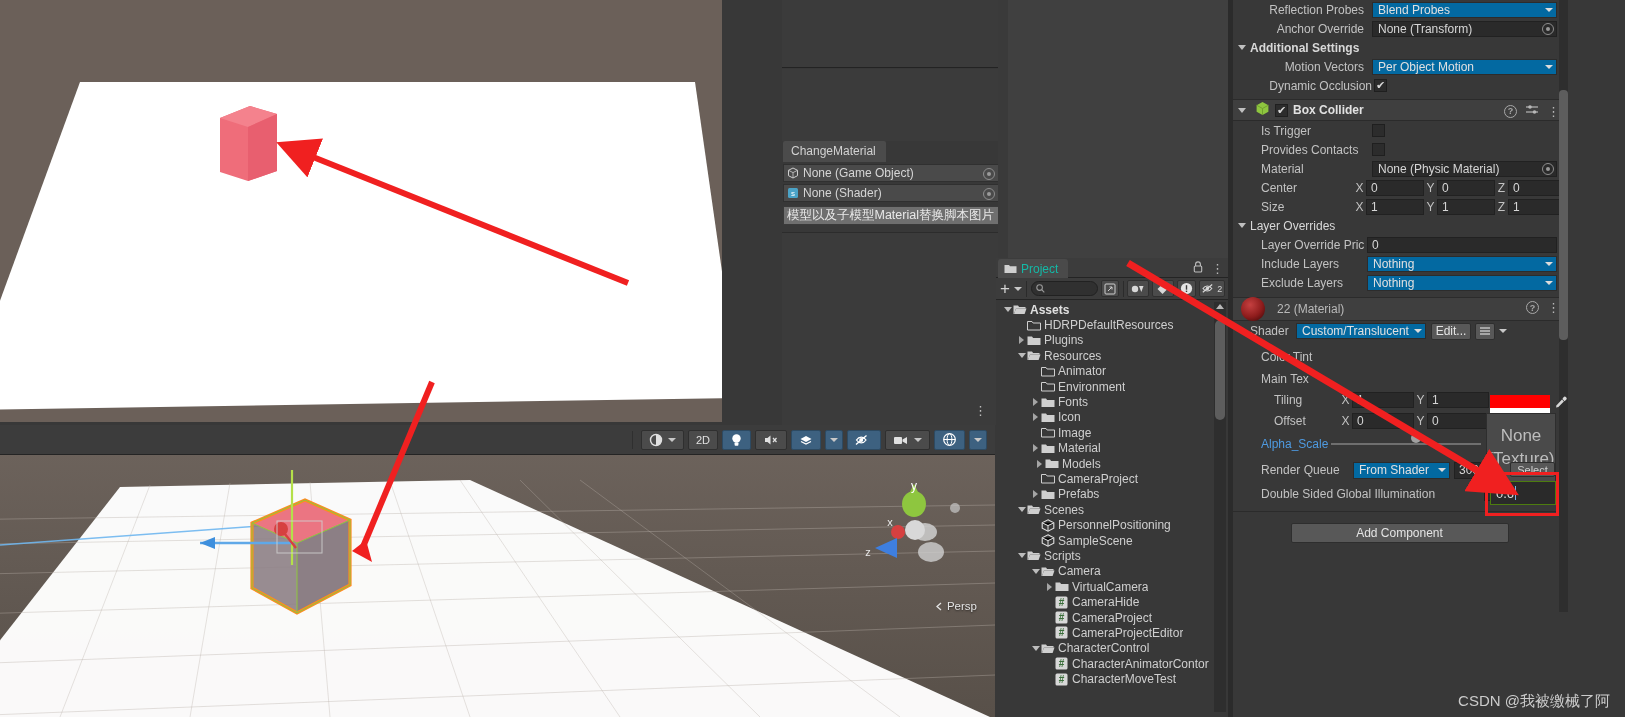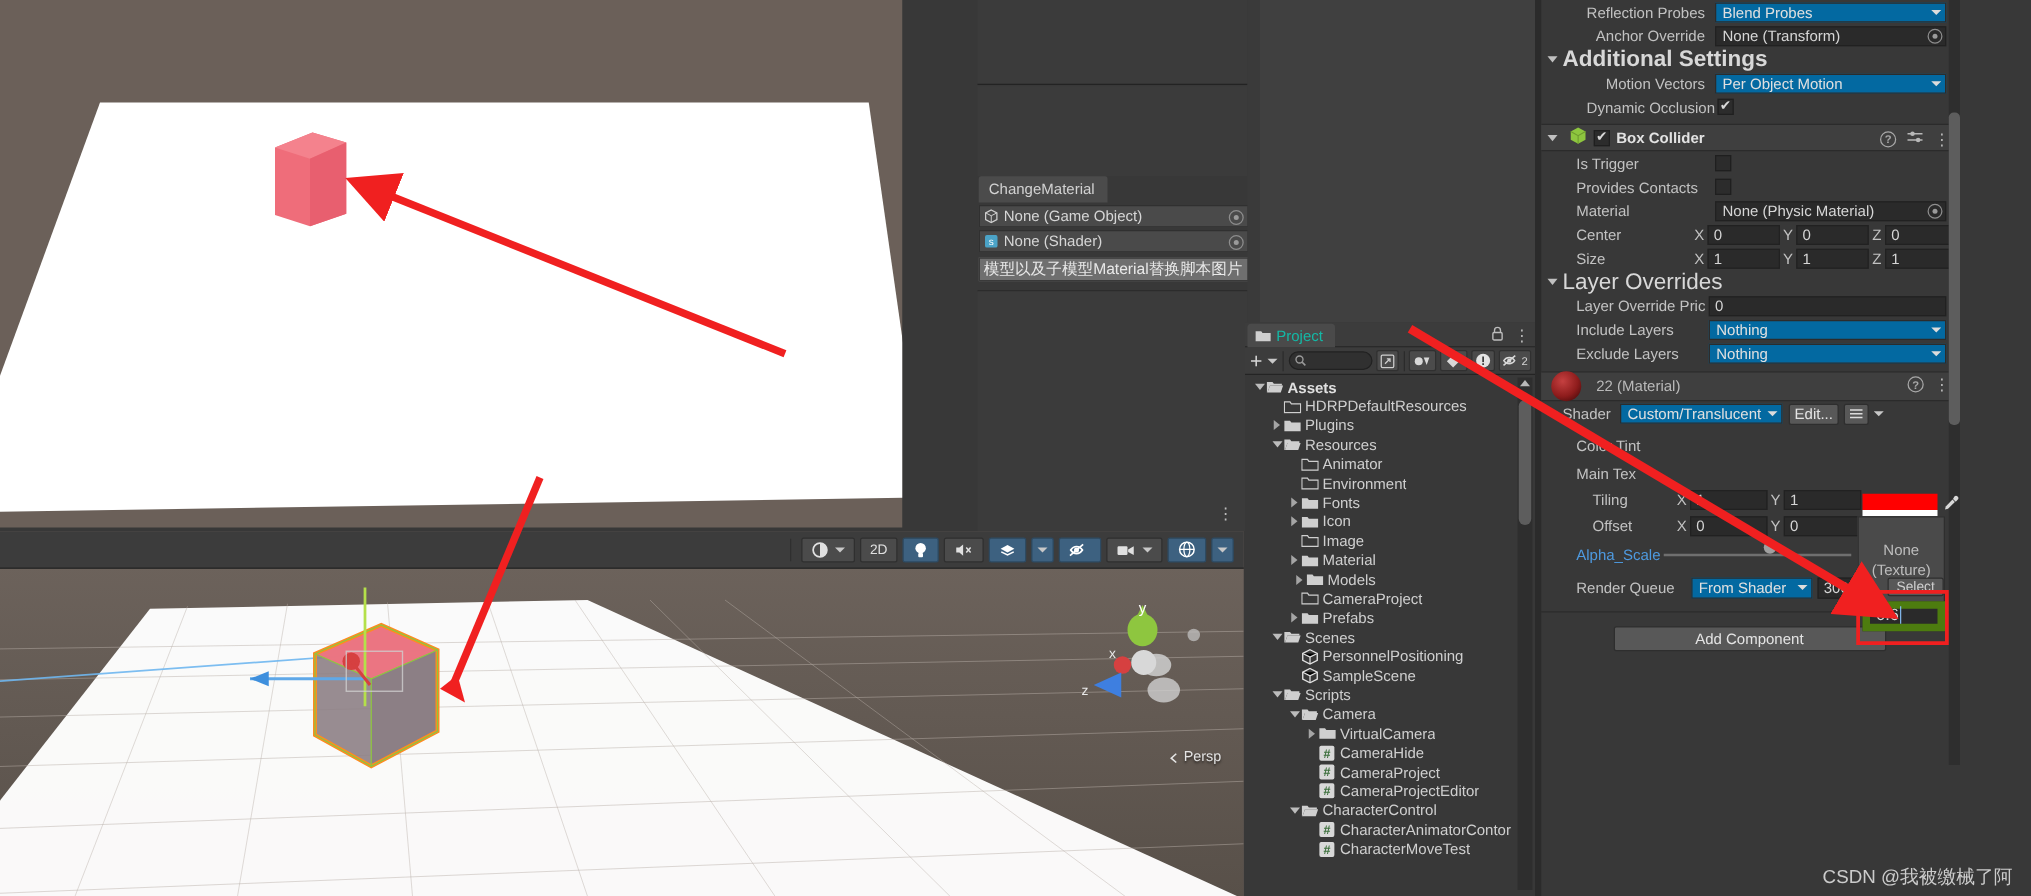--- a/index.html
+++ b/index.html
@@ -149,21 +149,21 @@
     display: flex; align-items: center; justify-content: space-between;
     padding: 0 2px 0 5px;
   }
   .obj-sel-dot { width:12px;height:12px;border-radius:50%;border:1px solid #8d8d8d;position:relative;}
   .obj-sel-dot::after{content:'';position:absolute;left:3px;top:3px;width:4px;height:4px;border-radius:50%;background:#9a9a9a;}
   .chk {
     width: 13px; height: 13px; background: #2c2c2c; border: 1px solid #1f1f1f;
     display:flex;align-items:center;justify-content:center; color:#d8d8d8; font-size:11px; line-height:1;
   }
   .foldout-tri { width:0;height:0;border-left:4.5px solid transparent;border-right:4.5px solid transparent;border-top:5px solid #c0c0c0; margin-right:4px;}
-  .section-head { display:flex; align-items:center; height:19px; padding-left:5px; font-weight:bold; color:#d8d8d8; font-size:18px;}
+  .section-head { display:flex; align-items:center; height:19px; padding-left:5px; font-weight:bold; color:#d8d8d8; font-size:12px;}
   .xyz { display:flex; align-items:center; gap:2px; }
   .xyz .ax { color:#c2c2c2; width:9px; text-align:center; font-size:12px;}
 
   .comp-header {
     position: relative; height: 22px;
     background: #3f3f3f; border-top: 1px solid #2b2b2b; border-bottom: 1px solid #2b2b2b;
     display:flex; align-items:center; padding-left:5px; gap:5px;
   }
   .comp-header .title { font-weight:bold; color:#e2e2e2; font-size:12px;}
   .comp-header .right-icons { position:absolute; right:6px; top:3px; display:flex; gap:8px; align-items:center;}
@@ -179,22 +179,22 @@
   .slider-track { height:2px; background:#6f6f6f; position:relative; }
   .slider-knob { position:absolute; top:-4px; width:10px;height:10px;border-radius:50%;background:#a0a0a0;}
 
   
   #alpha-highlight {
     position:absolute; left:1485px; top:472px; width:74px; height:44px;
     border: 3px solid #f02020; pointer-events:none;
   }
   #alpha-input {
     position:absolute; left:1490px; top:481px; width:66px; height:24px;
-    background:#2a2a2a; border:6px solid #4d7c0f; color:#dcdcdc;
-    display:flex; align-items:flex-end; padding-left:5px; font-size:13px;
+    background:#2a2a2a; border:1px solid #4d7c0f; color:#dcdcdc;
+    display:flex; align-items:center; padding-left:5px; font-size:13px;
   }
   #alpha-caret { width:1px; height:14px; background:#7fb3e6; margin-left:1px; }
 
   
   #arrows { position:absolute; left:0; top:0; width:1625px; height:717px; pointer-events:none; }
 
   
   #scene-toolbar {
     position:absolute; left:0; top:425px; width:995px; height:30px;
     background:#3c3c3c; border-bottom:1px solid #242424;
@@ -938,20 +938,24 @@
 
       <div class="insp-row" style="height:26px;">
         <span class="insp-label" style="width:114px;padding-left:22px;">Render Queue</span>
         <span class="insp-drop" style="width:97px;height:17px;">
           <span>From Shader</span>
           <span class="tri"></span>
         </span>
         <span class="insp-field" style="width:78px;height:17px;margin-left:4px;">3000</span>
       </div>
 
+      <div class="insp-row" style="height:22px;">
+        <span class="insp-label" style="width:245px;padding-left:22px;">Double Sided Global Illumination</span>
+        <span class="chk"></span>
+      </div>
 
       <div style="height:12px;border-top:1px solid #2b2b2b;margin-top:6px;"></div>
       <div style="display:flex;justify-content:center;">
         <span class="btn" style="width:218px;height:20px;">Add Component</span>
       </div>
     </div>
 
     <div id="insp-scroll">
       <div class="thumb"></div>
     </div>
@@ -960,21 +964,21 @@
       <div id="tint-swatch" style="width: 100%; height: 13px; background: rgb(255, 0, 0);"></div>
       <div style="width:100%;height:5px;background:#ffffff;"></div>
     </div>
     <div style="position:absolute;left:326px;top:396px;">
       <svg width="14" height="14" viewBox="0 0 14 14">
           <path d="M9.5 1.2 a1.8 1.8 0 0 1 2.6 2.6 L10.6 5.3 L8.4 3.1 Z" fill="#d8d8d8"></path>
           <path d="M8 3.6 L9.9 5.5 L4.4 11 L2 11.6 L2.6 9.2 Z" fill="#d8d8d8"></path>
         </svg>
     </div>
 
-    <div style="position:absolute;left:258px;top:413px;width:70px;height:70px;background:#4a4a4a;border:1px solid #2e2e2e;display:flex;flex-direction:column;align-items:center;justify-content:center;color:#bdbdbd;font-size:12px;line-height:1.35;">
+    <div style="position:absolute;left:258px;top:413px;width:70px;height:70px;background:#4a4a4a;border:1px solid #2e2e2e;display:flex;flex-direction:column;align-items:center;justify-content:center;color:#bdbdbd;font-size:17px;line-height:1.35;">
       <span>None</span>
       <span>(Texture)</span>
     </div>
     <div class="btn" style="position:absolute;left:282px;top:462px;width:45px;height:15px;font-size:11px;color:#d0d0d0;">Select</div>
 
   </div>
 
   <div id="alpha-input">
     <span>0.6</span>
     <span id="alpha-caret"></span>

